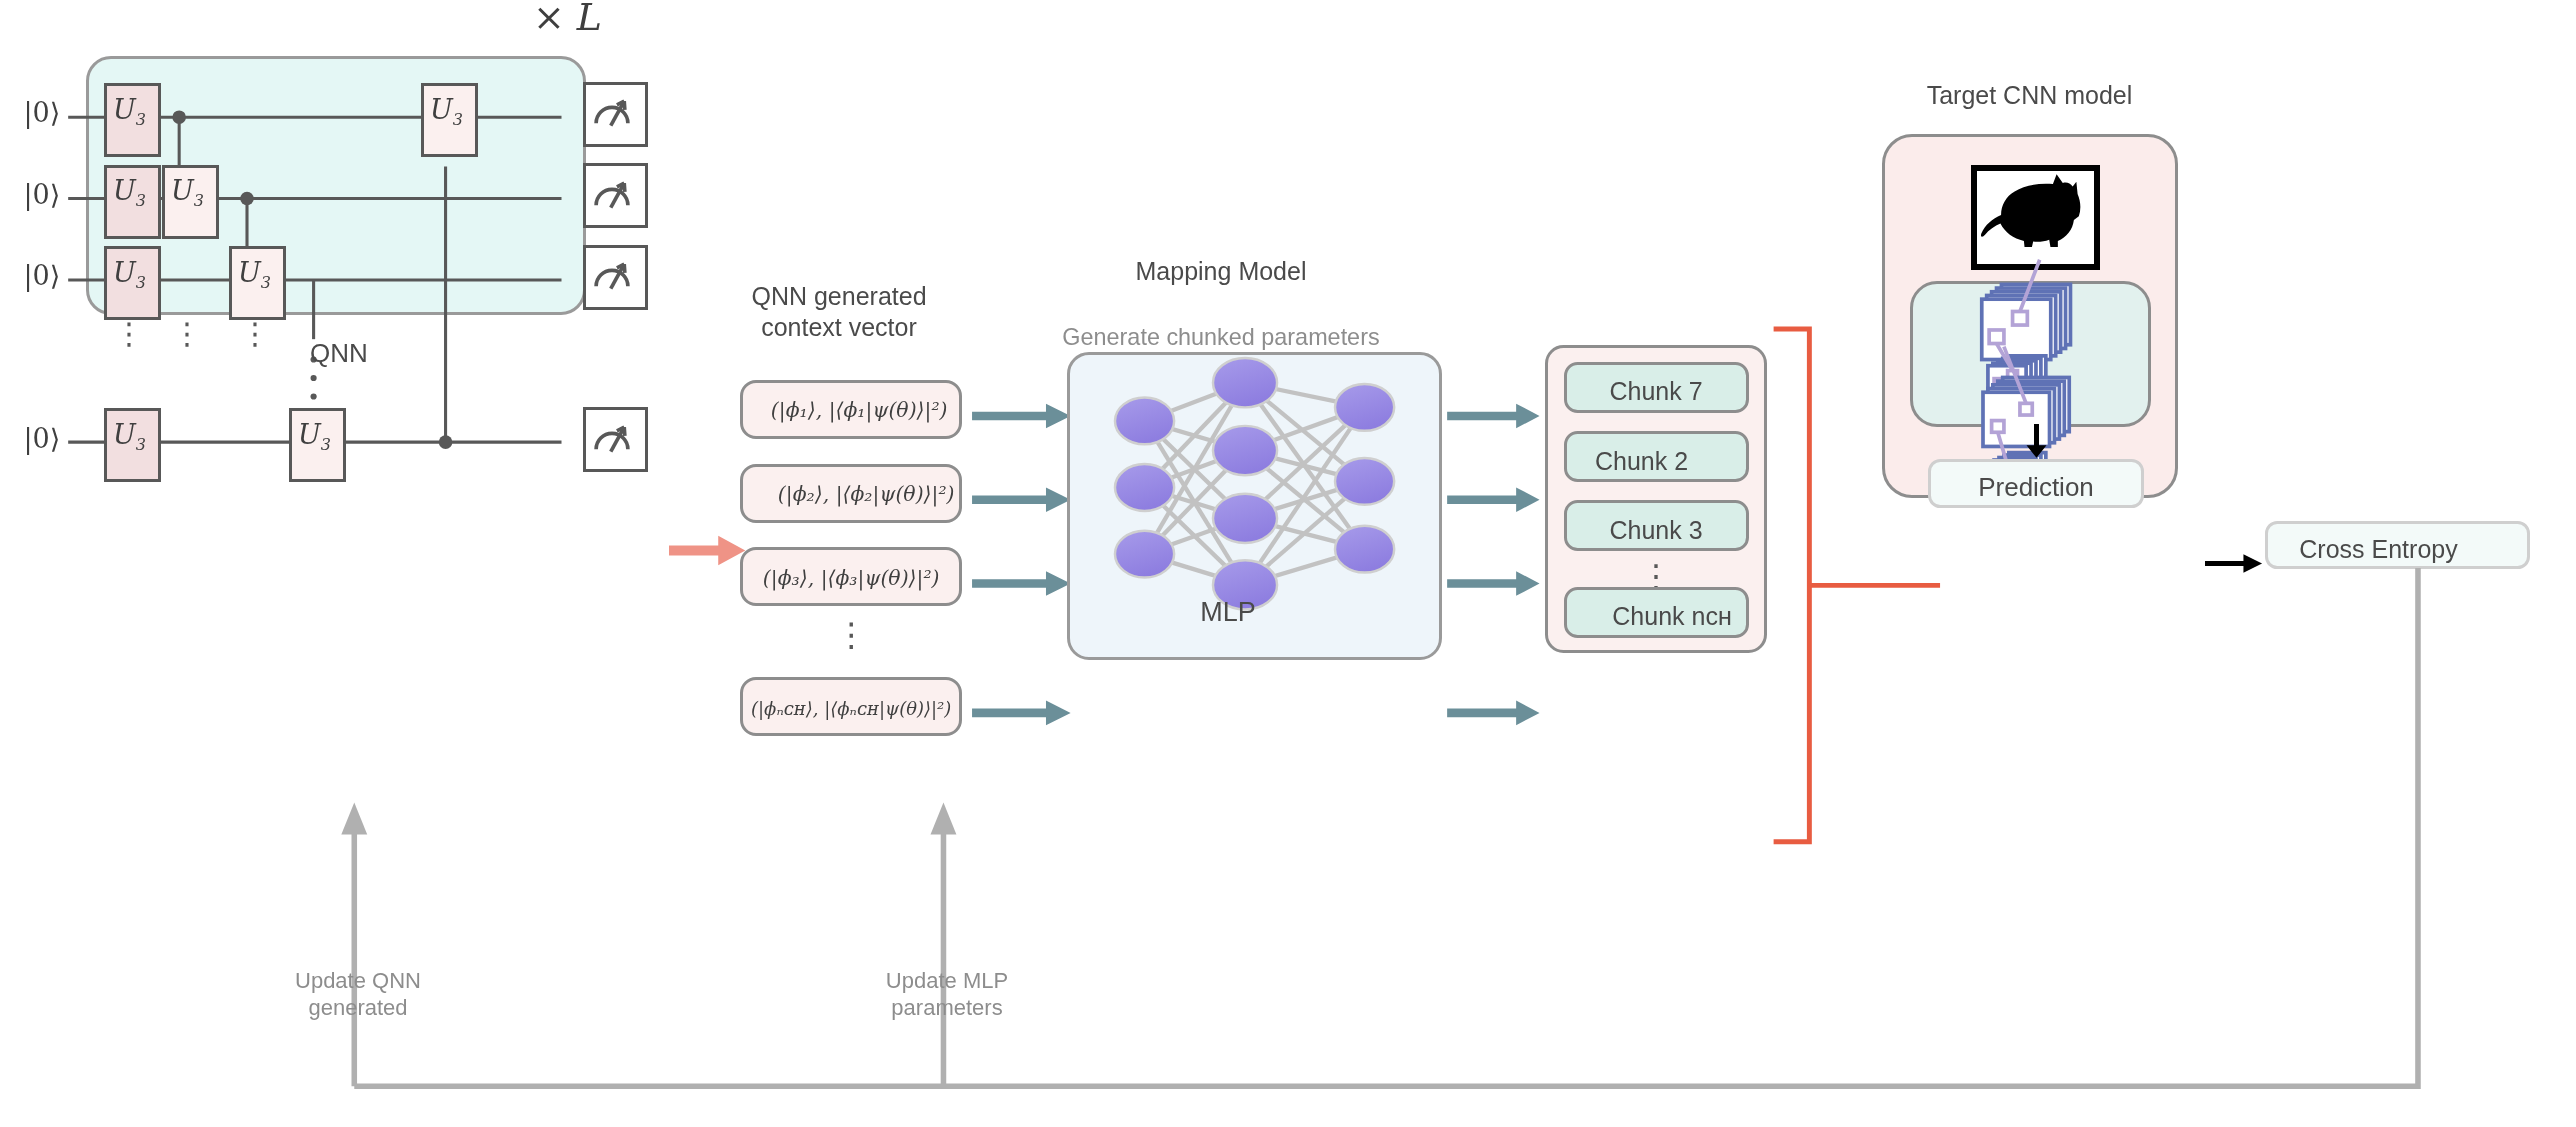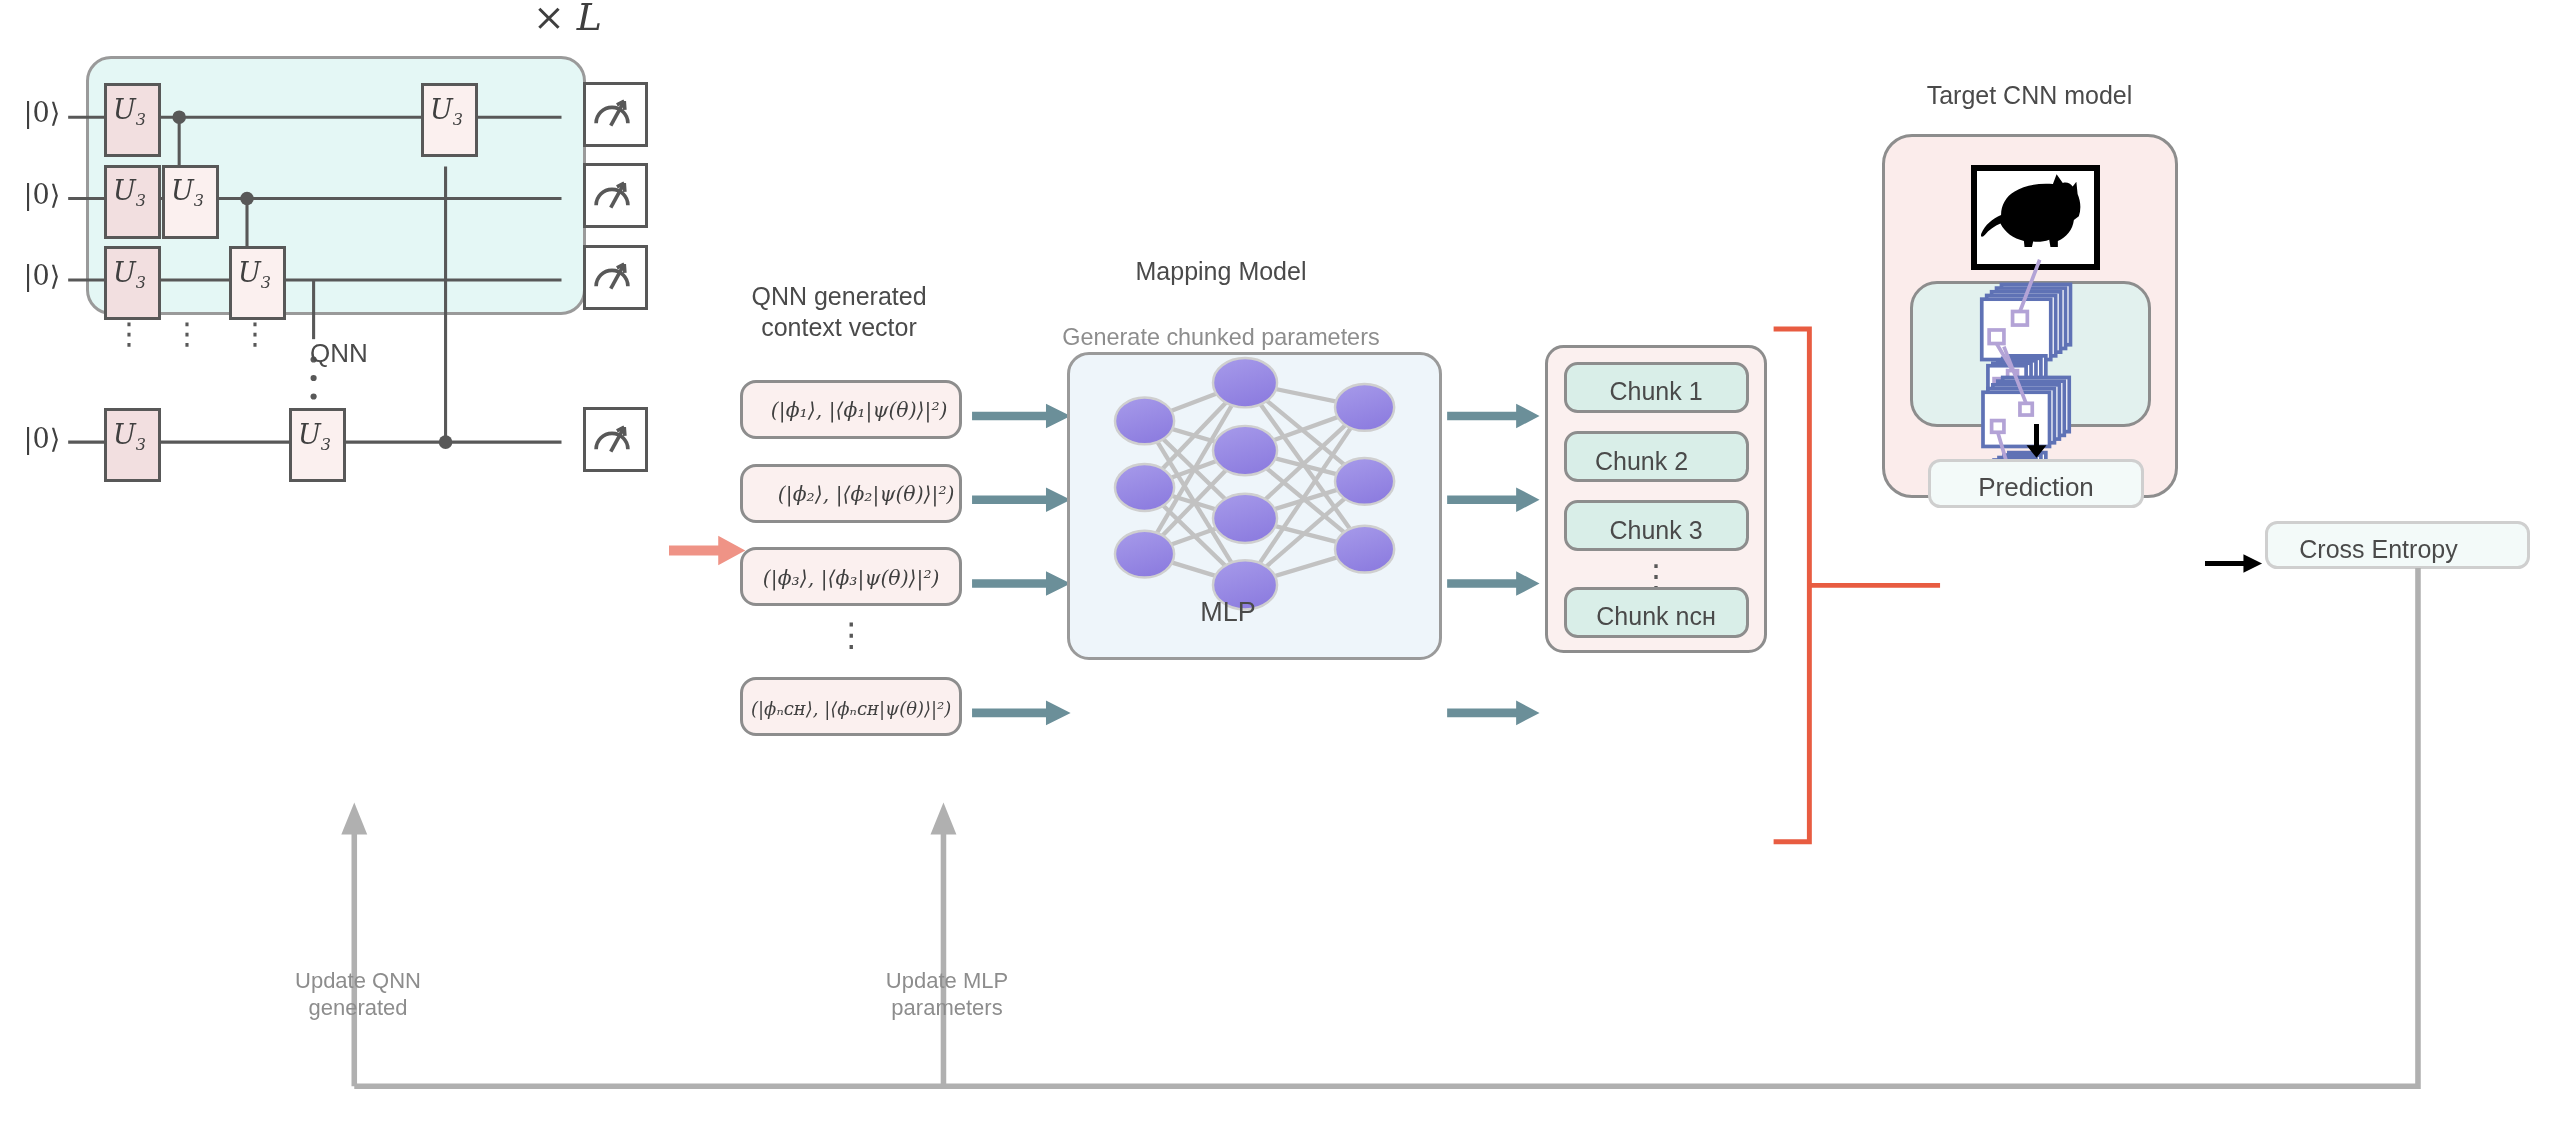--- a/index.html
+++ b/index.html
@@ -209,32 +209,32 @@
       <path d="M0 163 L112 163 L112 150 L150 170 L112 190 L112 177 L0 177 Z"></path>
       <path d="M0 299 L112 299 L112 286 L150 306 L112 326 L112 313 L0 313 Z"></path>
       <path d="M0 509 L112 509 L112 496 L150 516 L112 536 L112 523 L0 523 Z"></path>
     </g>
   </svg>
 
   <div class="abs" style="left:1545px;top:345px;">
     <div class="abs rnd" style="left:0;top:0;width:222px;height:308px;background:#fbf0ef;border:3.7px solid #8d8d8d;border-radius:18.5px;"></div>
 
     <div class="abs rnd" style="left:18.5px;top:17.3px;width:185px;height:51px;background:#d9eee8;border:3.7px solid #8d8d8d;border-radius:13.6px;"></div>
-    <div class="abs lbl" style="left:18.5px;top:31px;width:185px;font-size:25px;">Chunk 1</div>
+    <div class="abs lbl" style="left:18.5px;top:31px;width:185px;font-size:25px;">Chunk 7</div>
 
     <div class="abs rnd" style="left:18.5px;top:86px;width:185px;height:51px;background:#d9eee8;border:3.7px solid #8d8d8d;border-radius:13.6px;"></div>
     <div class="abs lbl" style="left:18.5px;top:101px;width:156px;font-size:25px;">Chunk 2</div>
 
     <div class="abs rnd" style="left:18.5px;top:155px;width:185px;height:51px;background:#d9eee8;border:3.7px solid #8d8d8d;border-radius:13.6px;"></div>
     <div class="abs lbl" style="left:18.5px;top:170px;width:185px;font-size:25px;">Chunk 3</div>
 
     <div class="abs lbl" style="left:18.5px;top:223px;width:185px;font-size:32px;color:#585858;line-height:0.55;">⋮</div>
 
     <div class="abs rnd" style="left:18.5px;top:242px;width:185px;height:51px;background:#d9eee8;border:3.7px solid #8d8d8d;border-radius:13.6px;"></div>
-    <div class="abs lbl" style="left:18.5px;top:256px;width:185px;font-size:25px;">Chunk nᴄʜ</div>
+    <div class="abs lbl" style="left:18.5px;top:256px;width:185px;font-size:25px;padding-left:16px;">Chunk nᴄʜ</div>
   </div>
 
   <svg class="abs" style="left:1761px;top:324px;" width="204" height="524" viewBox="0 0 330 850">
     <g stroke="#e85c41" stroke-width="8" fill="none">
       <path d="M20 8 L78 8 L78 840 L20 840"></path>
       <line x1="78" y1="424" x2="290" y2="424"></line>
     </g>
   </svg>
 
   <div class="abs" style="left:1857px;top:80px;">

